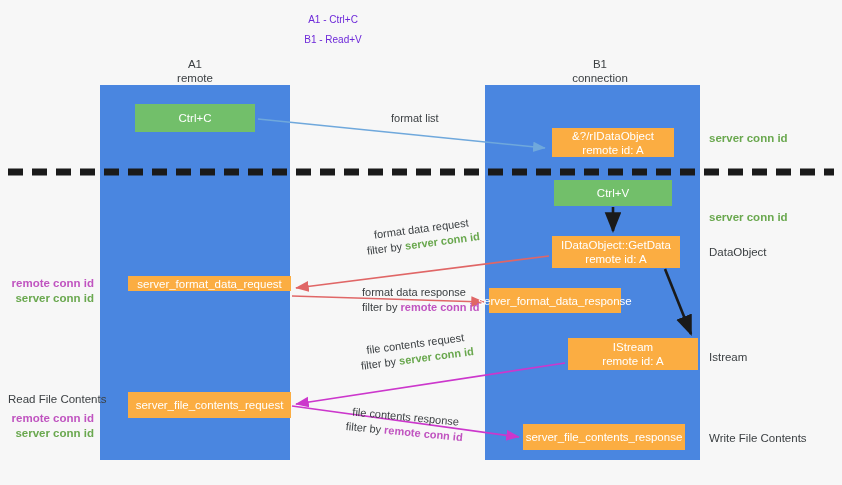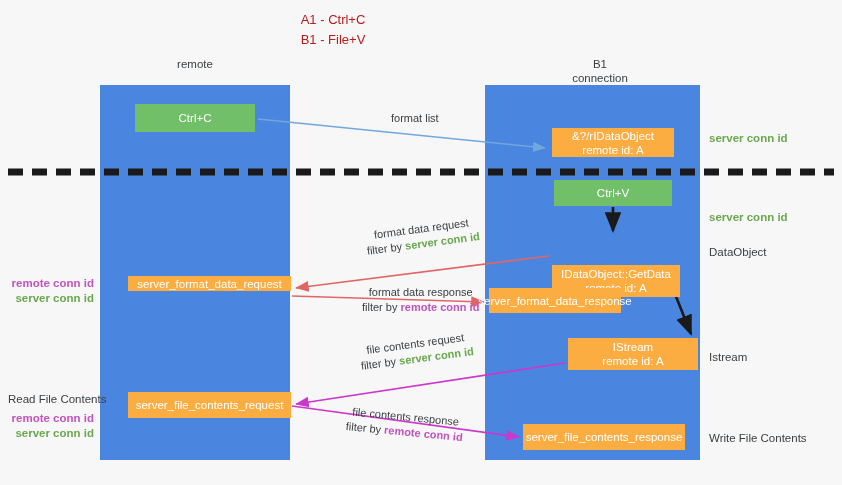--- a/index.html
+++ b/index.html
@@ -21,23 +21,23 @@
     width: 842px;
     height: 485px;
   }
   .abs { position: absolute; }
 
   
   #title-block {
     left: 0; top: 10px;
     width: 666px;
     text-align: center;
-    font-size: 13px;
+    font-size: 10px;
     line-height: 20px;
-    color: #b91c1c;
+    color: #6d28d9;
   }
 
   
   .col-head {
     text-align: center;
     font-size: 11.5px;
     line-height: 14px;
     color: #3c4043;
   }
   #head-a1 { left: 130px; top: 57px; width: 130px; }
@@ -64,21 +64,21 @@
     line-height: 14px;
     text-align: left;
     padding: 2px 0;
   }
   .box.green { background: #72bf6a; }
   .box.orange { background: #fbad42; }
 
   #box-ctrlc   { left: 135px; top: 104px; width: 120px; height: 28px; }
   #box-idataobject { left: 552px; top: 128px; width: 122px; height: 29px; }
   #box-ctrlv   { left: 554px; top: 180px; width: 118px; height: 26px; }
-  #box-getdata { left: 552px; top: 236px; width: 128px; height: 32px; margin-top: 29px; }
+  #box-getdata { left: 552px; top: 236px; width: 128px; height: 32px; }
   #box-istream { left: 568px; top: 338px; width: 130px; height: 32px; }
   #box-sfdreq  { left: 128px; top: 276px; width: 163px; height: 15px; }
   #box-sfdresp { left: 489px; top: 288px; width: 132px; height: 25px; }
   #box-sfcreq  { left: 128px; top: 392px; width: 163px; height: 26px; }
   #box-sfcresp { left: 523px; top: 424px; width: 162px; height: 26px; }
 
   
   .side-label {
     font-size: 11.5px;
     line-height: 15px;
@@ -108,21 +108,21 @@
   .caption .hl { font-weight: bold; }
 
   #cap-format-list { left: 391px; top: 111px; }
 
   #cap-fdreq {
     left: 364px; top: 229px;
     transform: rotate(-7.5deg);
     transform-origin: left top;
     text-align: center;
   }
-  #cap-fdresp { left: 362px; top: 285px; text-align: center; }
+  #cap-fdresp { left: 362px; top: 285px; text-align: left; }
   #cap-fcreq {
     left: 358px; top: 344px;
     transform: rotate(-7.5deg);
     transform-origin: left top;
     text-align: center;
   }
   #cap-fcresp {
     left: 348px; top: 404px;
     transform: rotate(5.5deg);
     transform-origin: left top;
@@ -137,24 +137,25 @@
     pointer-events: none;
   }
 </style>
 </head>
 <body>
 
 <div id="stage">
 
   <div class="abs" id="title-block">
     <div>A1 - Ctrl+C</div>
-    <div>B1 - File+V</div>
+    <div>B1 - Read+V</div>
   </div>
 
   <div class="abs col-head" id="head-a1">
+    <div>A1</div>
     <div>remote</div>
   </div>
   <div class="abs col-head" id="head-b1">
     <div>B1</div>
     <div>connection</div>
   </div>
 
   <div class="abs lane" id="lane-a1"></div>
   <div class="abs lane" id="lane-b1"></div>
 

